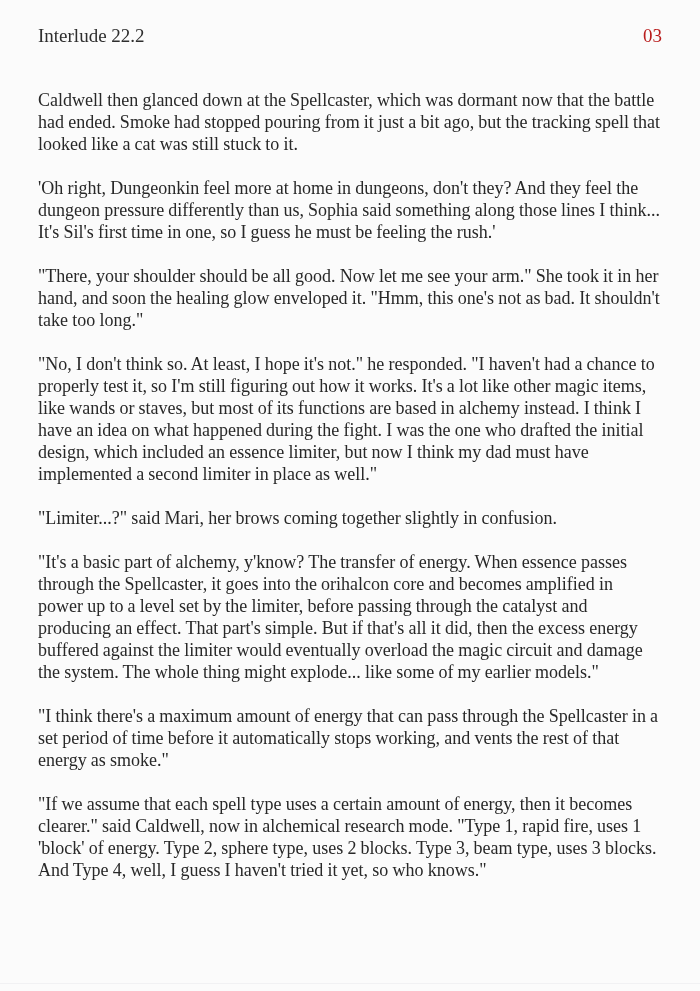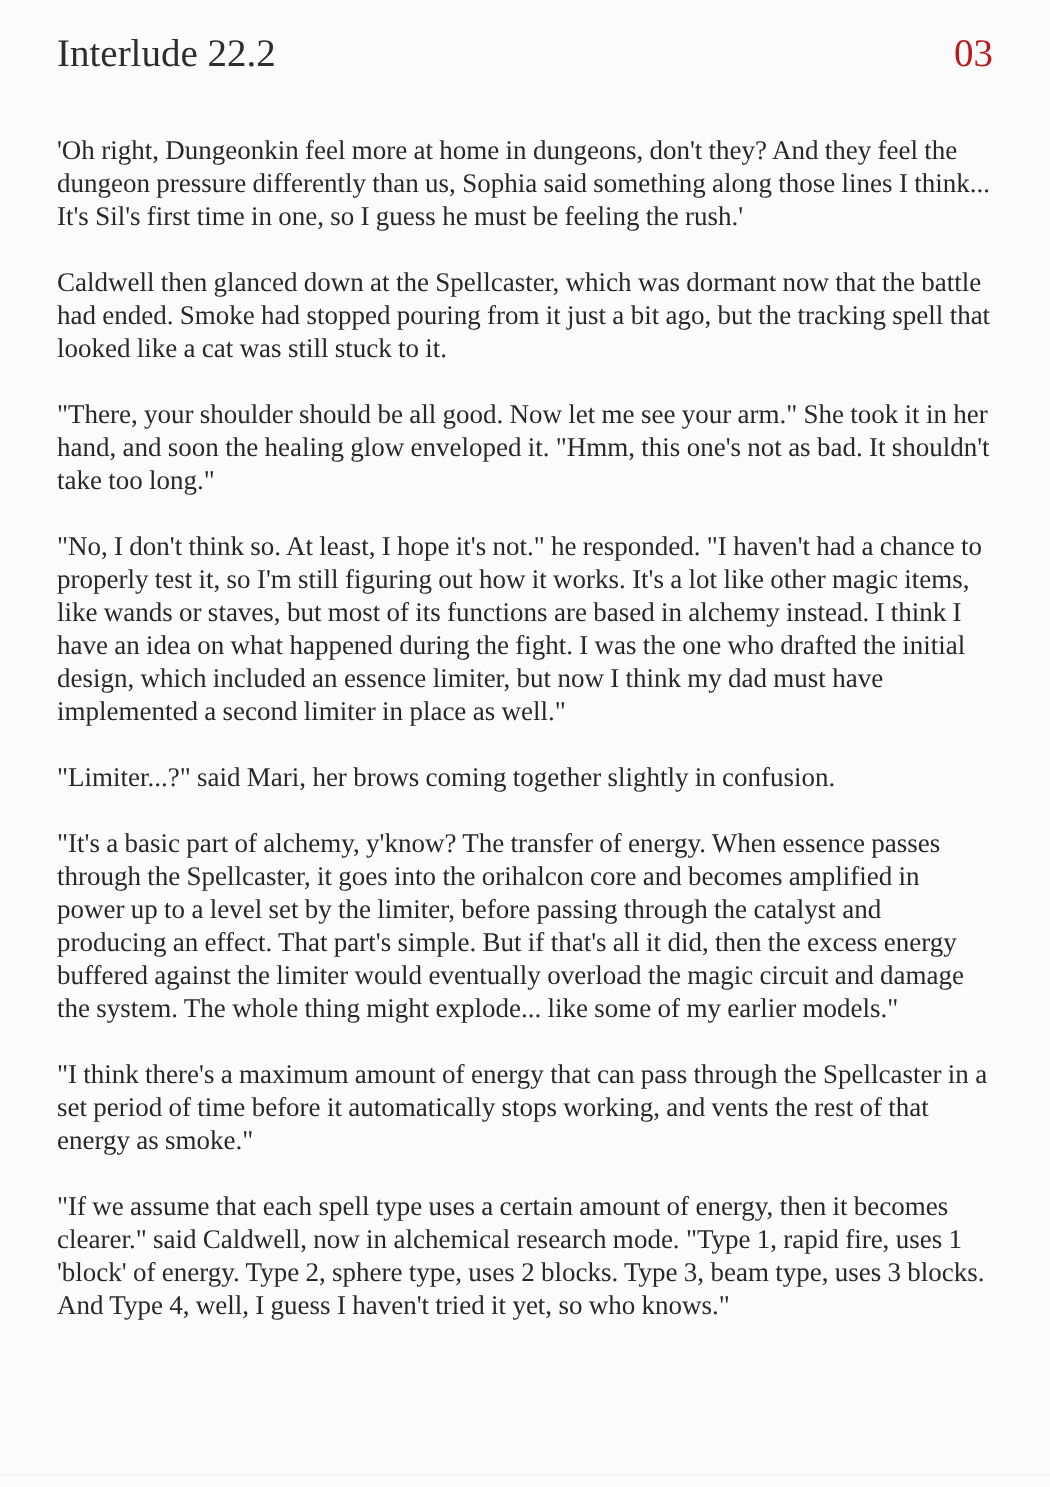--- a/index.html
+++ b/index.html
@@ -15,21 +15,21 @@
     box-sizing: border-box;
     padding: 24px 38px 0 38px;
     font-family: "Liberation Serif", "DejaVu Serif", serif;
     color: #2a2a2a;
     overflow: hidden;
   }
   .page-header {
     display: flex;
     justify-content: space-between;
     align-items: baseline;
-    font-size: 26px;
+    font-size: 19px;
     line-height: 24px;
     color: #2e2e2e;
   }
   .page-header .page-number {
     color: #b91c1c;
   }
   .page-content {
     margin-top: 41px;
     font-size: 18px;
     line-height: 22px;
@@ -55,22 +55,22 @@
 <body>
 
 <div class="page">
 
   <div class="page-header">
     <span class="chapter-title">Interlude 22.2</span>
     <span class="page-number">03</span>
   </div>
 
   <div class="page-content">
+    <p>Caldwell then glanced down at the Spellcaster, which was dormant now that the battle had ended. Smoke had stopped pouring from it just a bit ago, but the tracking spell that looked like a cat was still stuck to it.</p>
     <p>'Oh right, Dungeonkin feel more at home in dungeons, don't they? And they feel the dungeon pressure differently than us, Sophia said something along those lines I think... It's Sil's first time in one, so I guess he must be feeling the rush.'</p>
-    <p>Caldwell then glanced down at the Spellcaster, which was dormant now that the battle had ended. Smoke had stopped pouring from it just a bit ago, but the tracking spell that looked like a cat was still stuck to it.</p>
     <p>"There, your shoulder should be all good. Now let me see your arm." She took it in her hand, and soon the healing glow enveloped it. "Hmm, this one's not as bad. It shouldn't take too long."</p>
     <p>"No, I don't think so. At least, I hope it's not." he responded. "I haven't had a chance to properly test it, so I'm still figuring out how it works. It's a lot like other magic items, like wands or staves, but most of its functions are based in alchemy instead. I think I have an idea on what happened during the fight. I was the one who drafted the initial design, which included an essence limiter, but now I think my dad must have implemented a second limiter in place as well."</p>
     <p>"Limiter...?" said Mari, her brows coming together slightly in confusion.</p>
     <p>"It's a basic part of alchemy, y'know? The transfer of energy. When essence passes through the Spellcaster, it goes into the orihalcon core and becomes amplified in power up to a level set by the limiter, before passing through the catalyst and producing an effect. That part's simple. But if that's all it did, then the excess energy buffered against the limiter would eventually overload the magic circuit and damage the system. The whole thing might explode... like some of my earlier models."</p>
     <p>"I think there's a maximum amount of energy that can pass through the Spellcaster in a set period of time before it automatically stops working, and vents the rest of that energy as smoke."</p>
     <p>"If we assume that each spell type uses a certain amount of energy, then it becomes clearer." said Caldwell, now in alchemical research mode. "Type 1, rapid fire, uses 1 'block' of energy. Type 2, sphere type, uses 2 blocks. Type 3, beam type, uses 3 blocks. And Type 4, well, I guess I haven't tried it yet, so who knows."</p>
   </div>
 
   <div class="bottom-hairline"></div>
 

